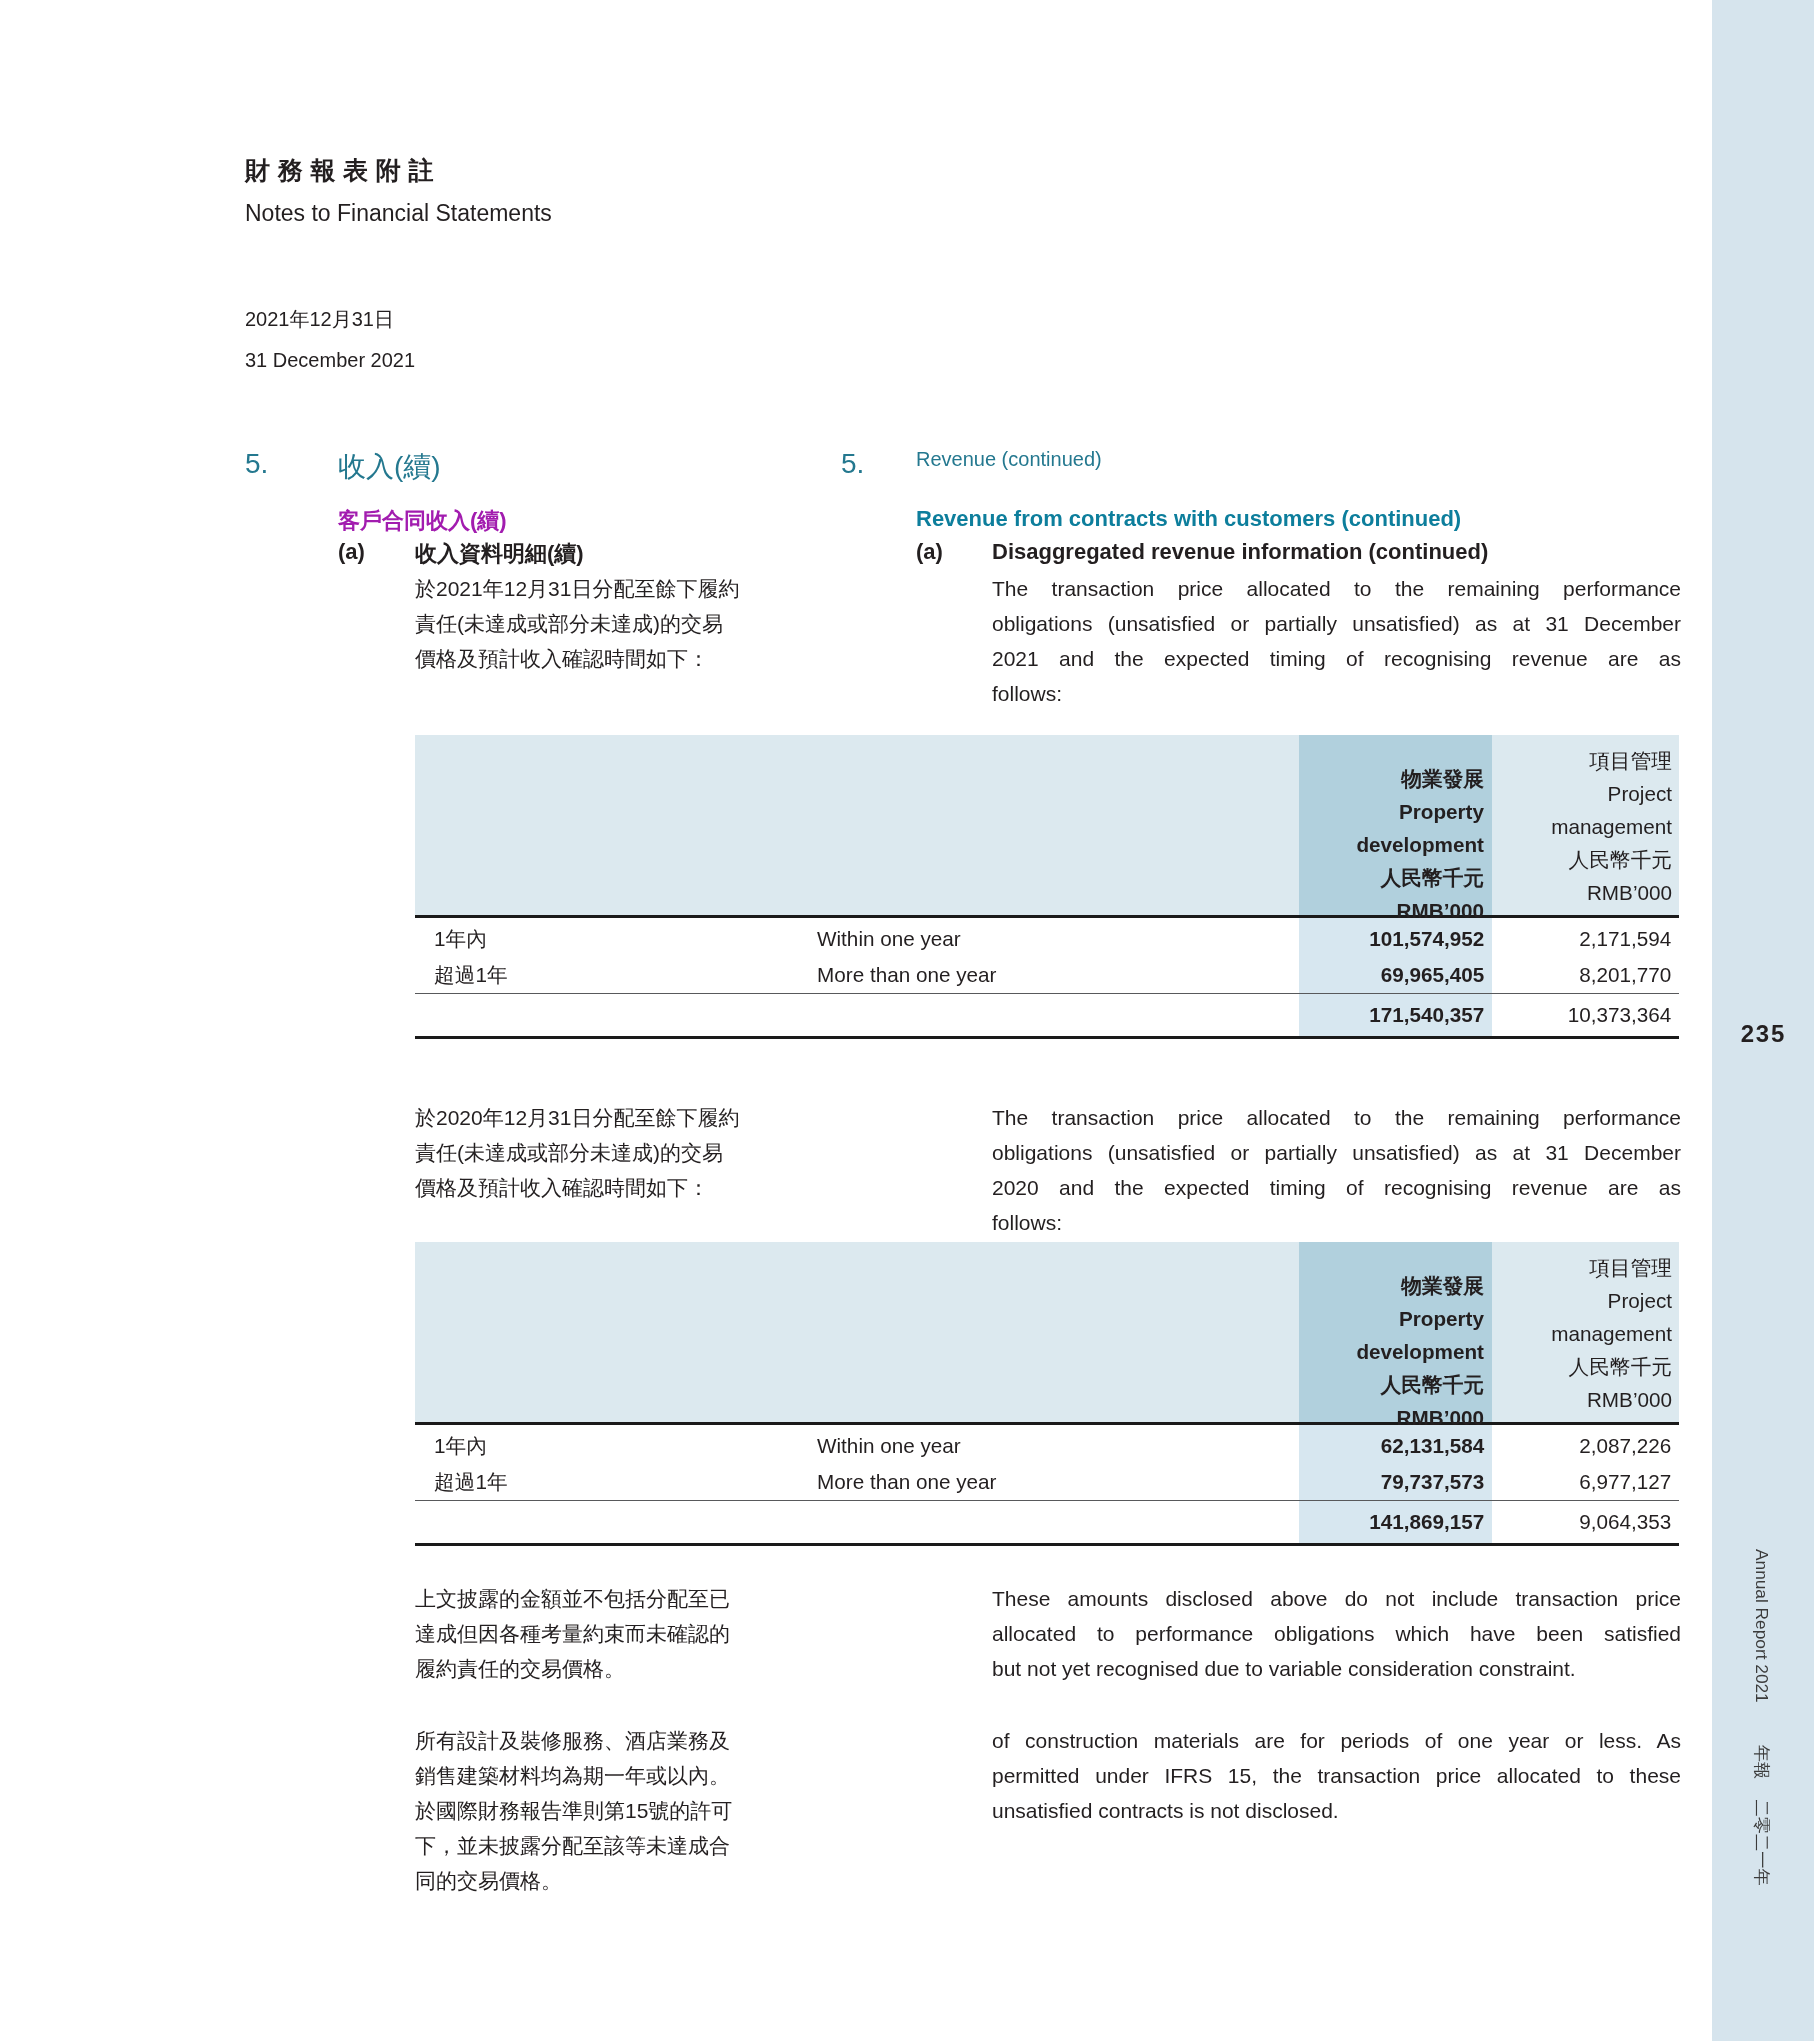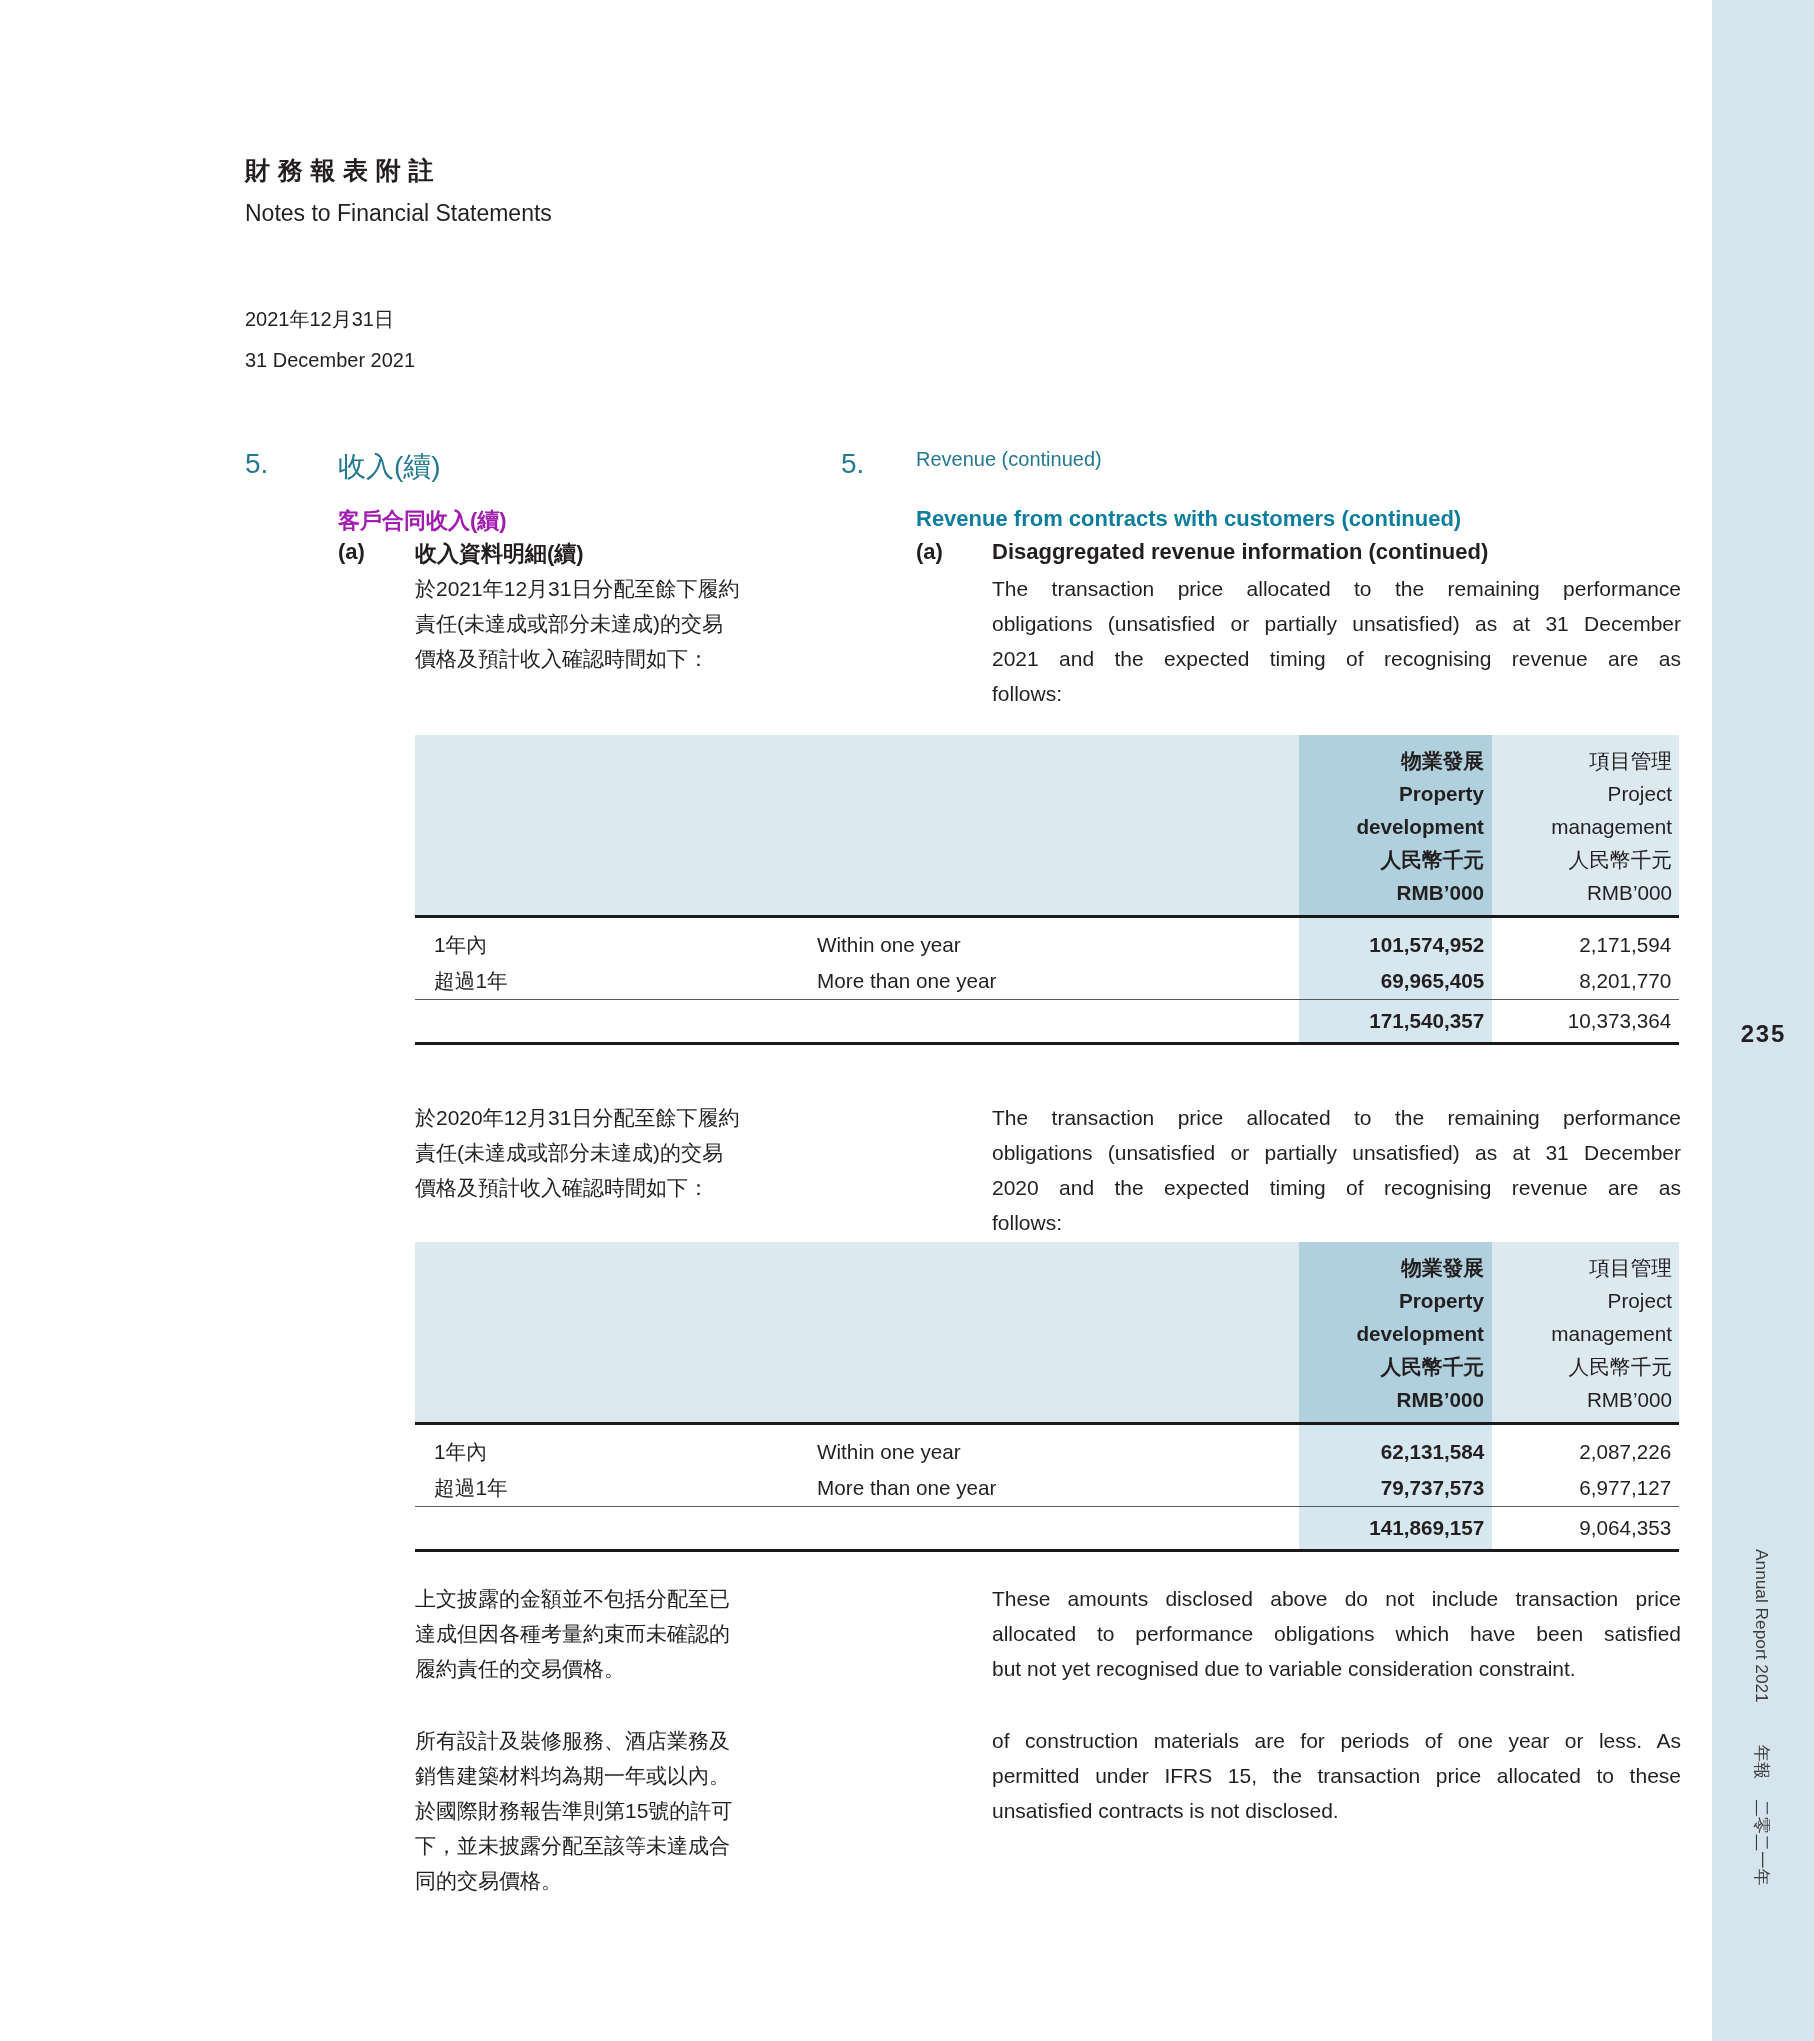--- a/index.html
+++ b/index.html
@@ -46,23 +46,23 @@
   .pline { text-align:justify; text-align-last:justify; white-space:nowrap; }
   .plast { text-align-last:left; }
   .p1 { top:571px; } .p2 { top:1100px; } .p3 { top:1581px; } .p4 { top:1723px; }
 
   
   .tbl { position:absolute; left:415px; width:1264px; }
   .tbl-1 { top:735px; } .tbl-2 { top:1242px; }
   .thead { position:relative; height:180px; background:#DCE9EF; border-bottom:3.8px solid #1A1A1A; box-sizing:content-box; }
   .thead::before { content:""; position:absolute; left:884px; width:193px; top:0; bottom:0; background:#B1D0DD; }
   .hcol { position:absolute; top:8.6px; font-size:20.7px; line-height:33px; text-align:right; }
-  .hcol1 { left:884px; width:185px; font-weight:bold; }
+  .hcol1 { left:884px; width:185px; font-weight:bold;margin-top:18px; }
   .hcol2 { left:1077px; width:180px; }
-  .tbody { position:relative; padding-top:9px; border-bottom:3.8px solid #1A1A1A; }
+  .tbody { position:relative; padding-top:3px; border-bottom:3.8px solid #1A1A1A; }
   .tbody::before { content:""; position:absolute; left:884px; width:193px; top:0; bottom:0; background:#D7E7F0; }
   .trow { position:relative; display:grid; grid-template-columns:402px 482px 193px 187px; height:36px; line-height:36px; font-size:20.7px; }
   .trow.total { border-top:1.9px solid #58595B; height:42px; line-height:42px; }
   .c-zh { padding-left:19px; }
   .c-n1, .c-n2 { text-align:right; padding-right:7.7px; box-sizing:border-box; }
   .c-n1 { font-weight:bold; }
 </style>
 </head>
 <body>
 

